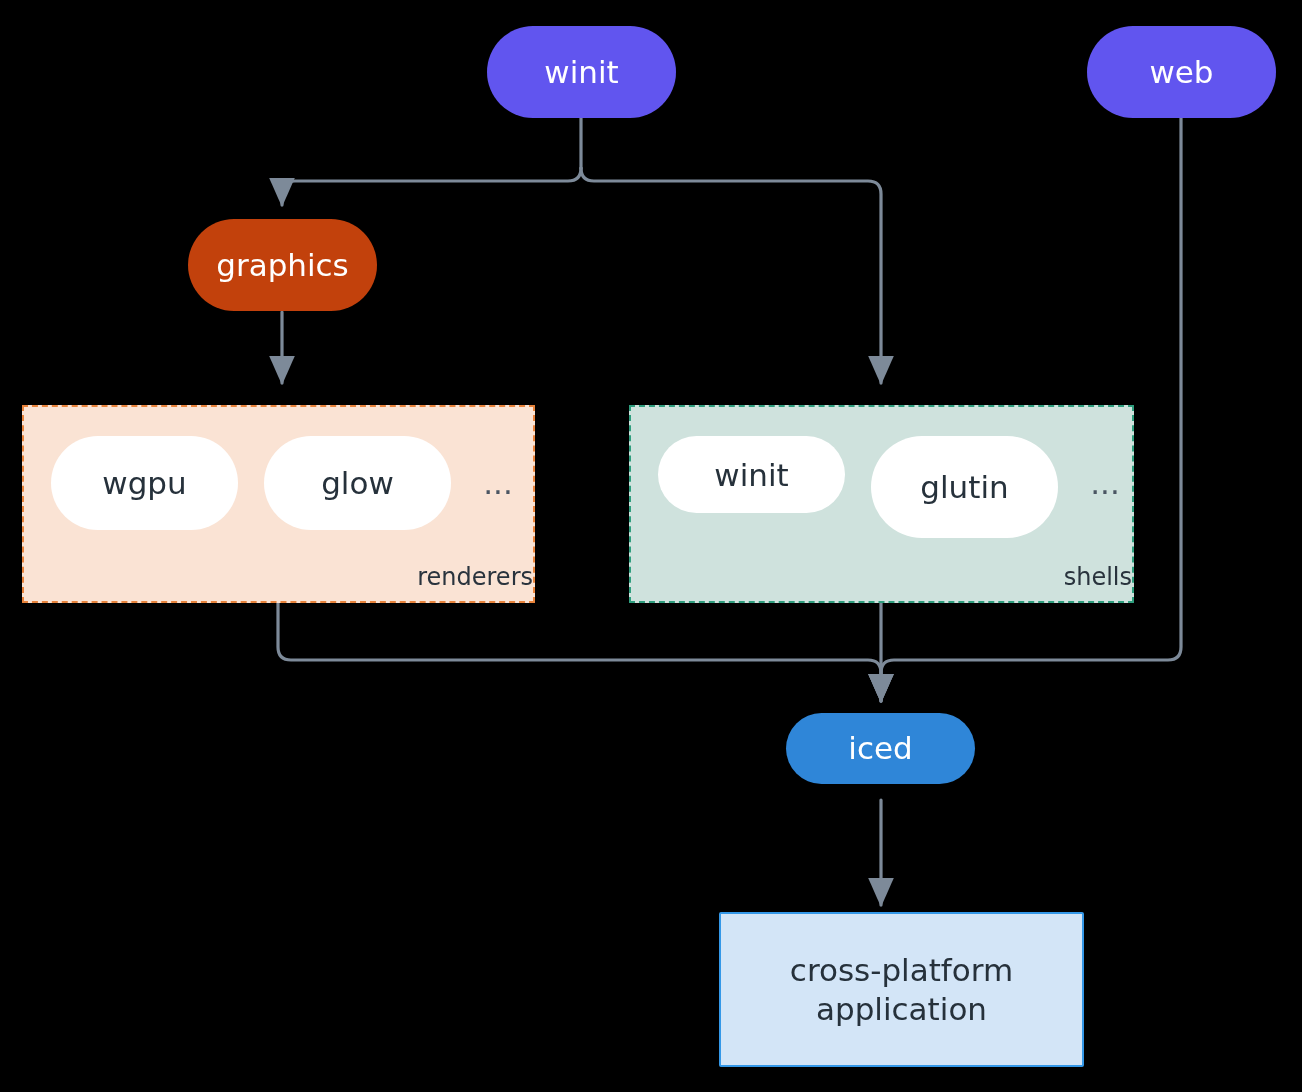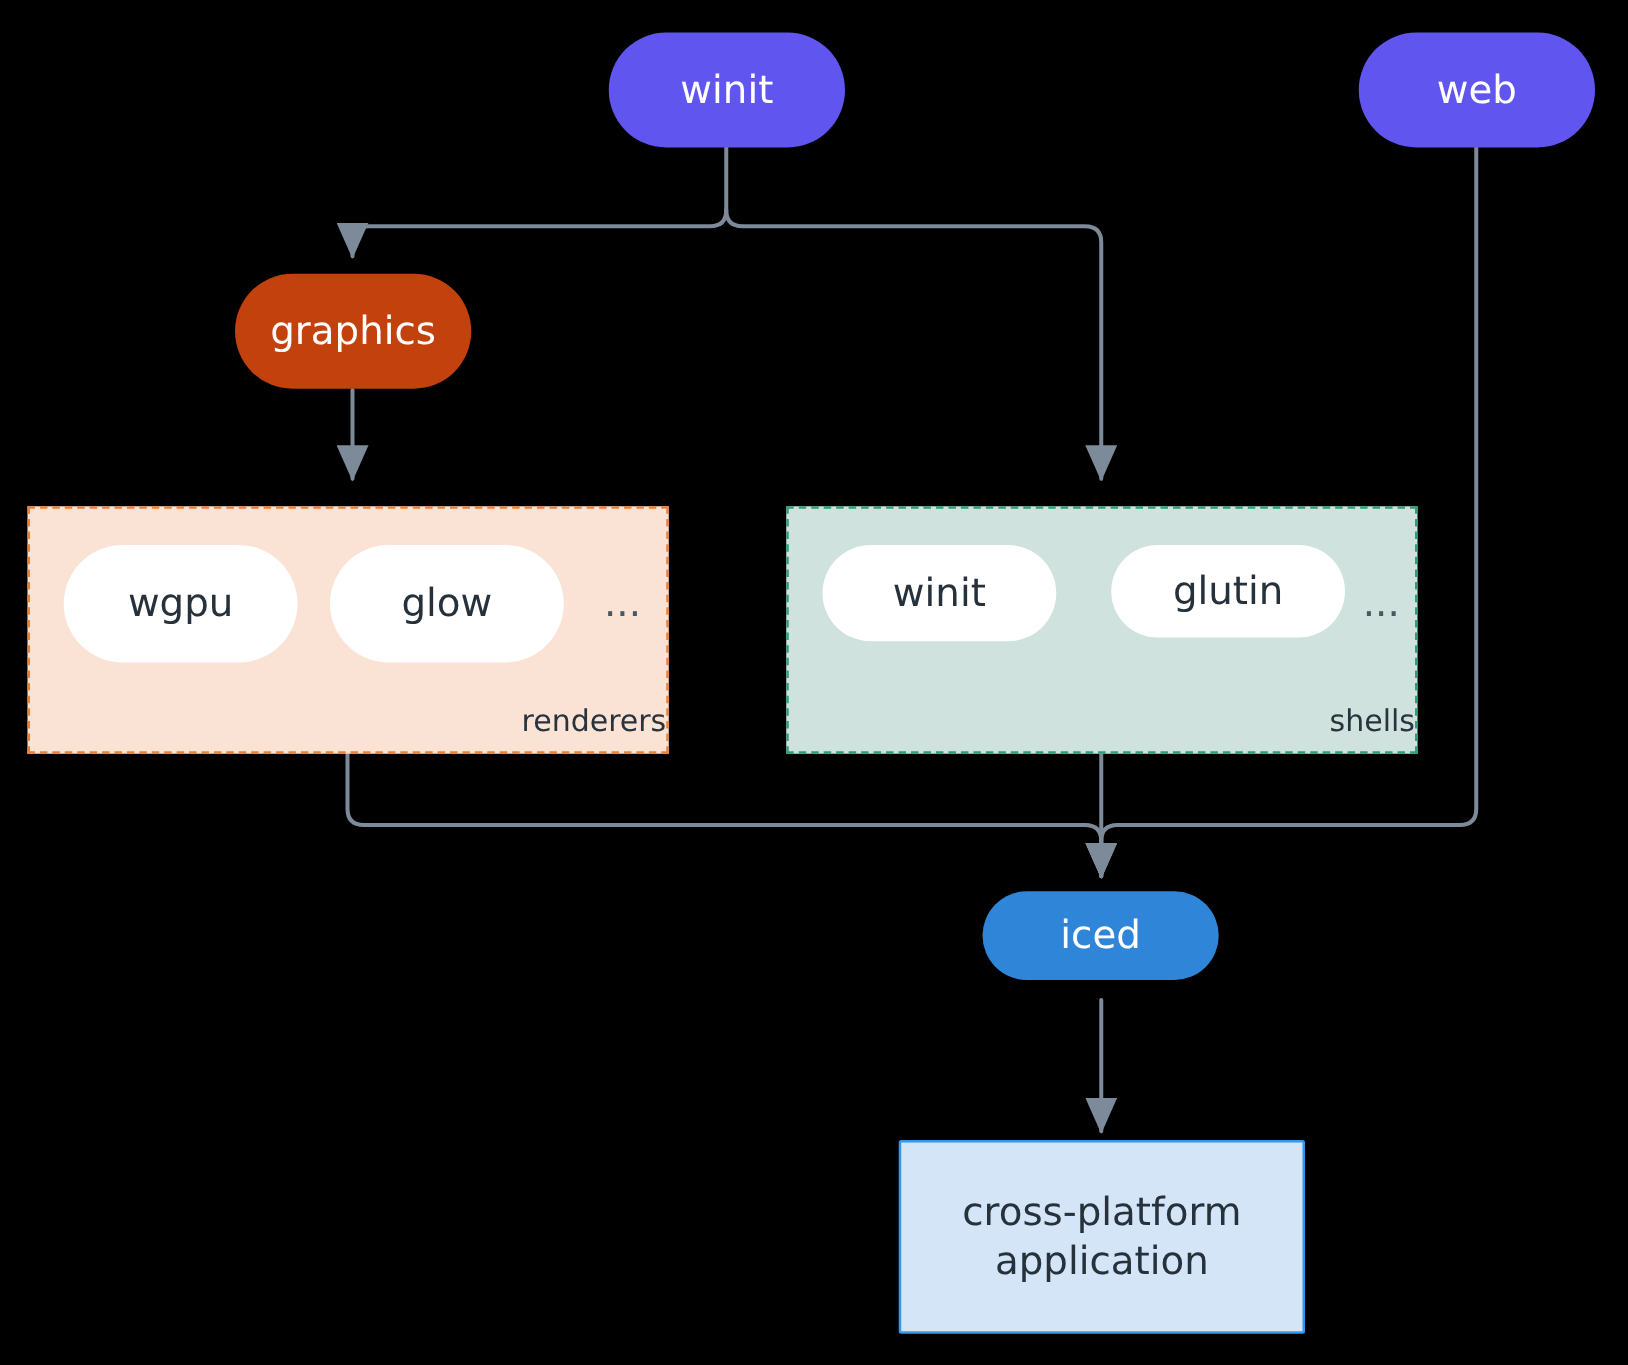--- a/index.html
+++ b/index.html
@@ -174,31 +174,31 @@
 
     <div class="group-label">renderers</div>
   </div>
 
   <div class="group group-shells" style="left:629px; top:405px; width:505px; height:198px;">
 
     <div class="inner-pill" style="left:27px; top:29px; width:187px; height:77px;">
       <span>winit</span>
     </div>
 
-    <div class="inner-pill" style="left:258px; top:29px; width:187px; height:74px;">
+    <div class="inner-pill" style="left:240px; top:29px; width:187px; height:102px;">
       <span>glutin</span>
     </div>
 
     <div class="ellipsis" style="left:452px; top:29px; width:44px; height:94px;">...</div>
 
     <div class="group-label">shells</div>
   </div>
 
   <div class="node pill node-iced" style="left:786px; top:713px; width:189px; height:71px;align-items:center;">
     <span>iced</span>
   </div>
 
-  <div class="node node-app" style="left:719px; top:912px; width:325px; height:155px;">
+  <div class="node node-app" style="left:719px; top:912px; width:365px; height:155px;">
     <span class="line">cross-platform</span>
     <span class="line">application</span>
   </div>
 
 </div>
 
 </body></html>

